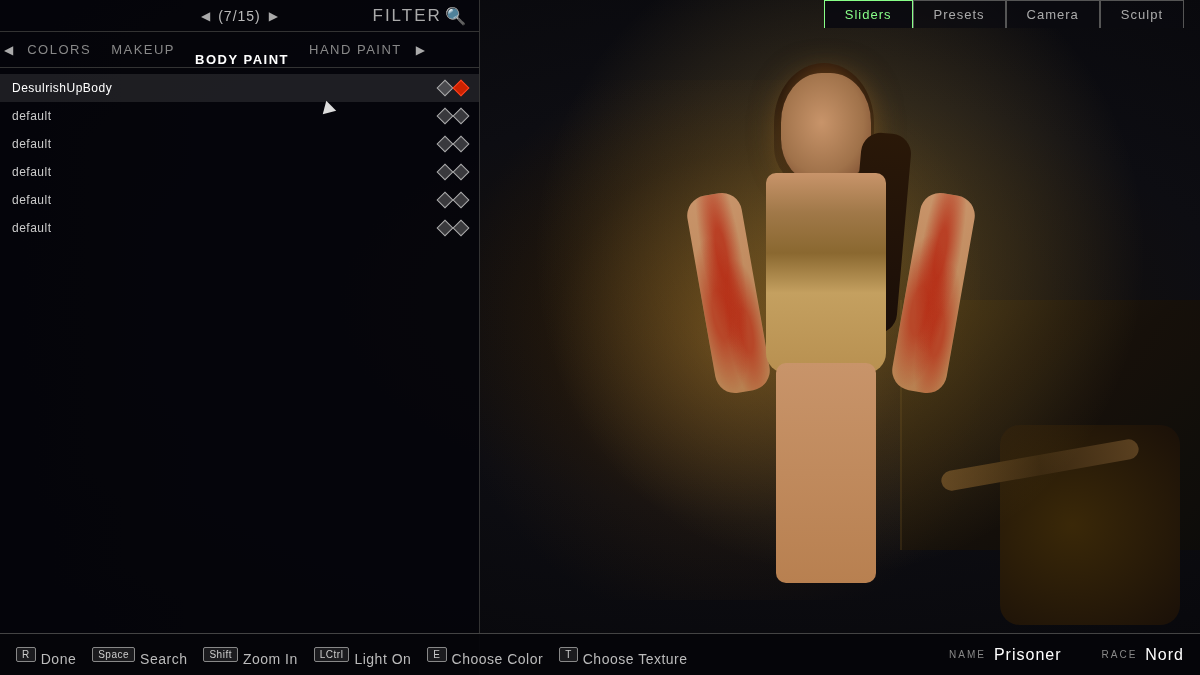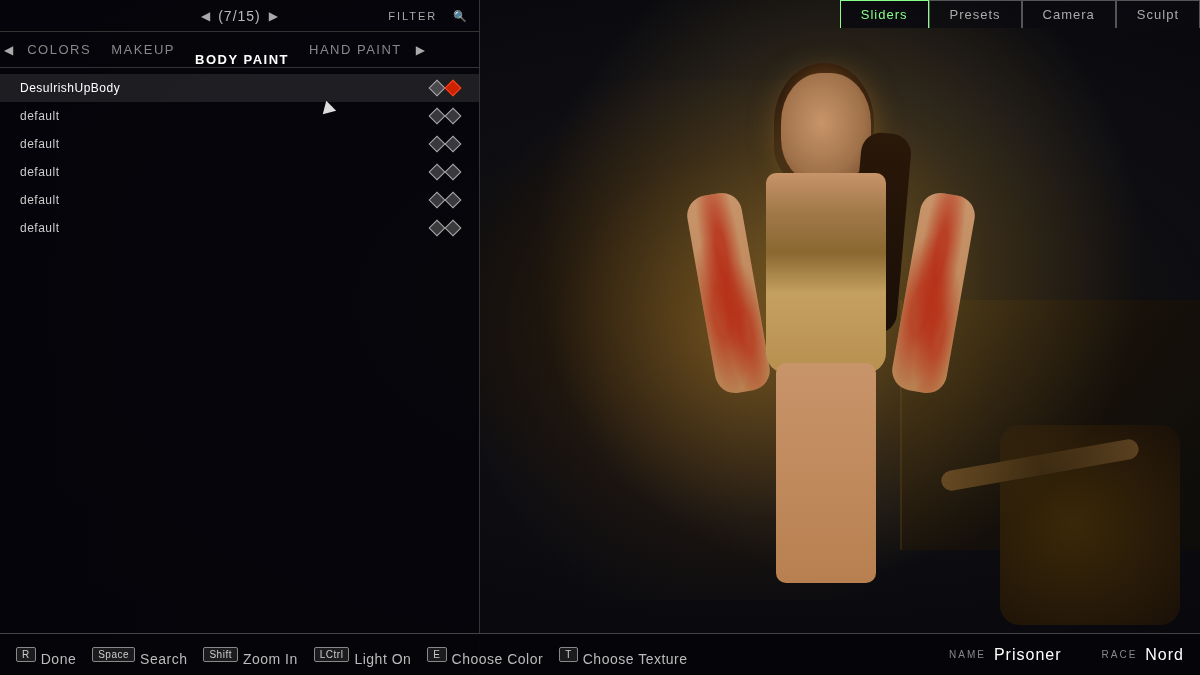--- a/index.html
+++ b/index.html
@@ -78,22 +78,22 @@
       margin: 0 8px;
     }
 
     .filter-btn {
       position: absolute;
       right: 10px;
       top: 50%;
       transform: translateY(-50%);
       display: flex;
       align-items: center;
-      gap: 16px;
-      font-size: 11px;
+      gap: 4px;
+      font-size: 17px;
       color: #aaa;
       letter-spacing: 2px;
       cursor: pointer;
     }
 
     
     .tab-nav {
       display: flex;
       align-items: center;
       height: 36px;
@@ -132,21 +132,21 @@
 
     
     .list-area {
       padding: 6px 0;
     }
 
     .list-item {
       display: flex;
       align-items: center;
       justify-content: space-between;
-      padding: 4px 20px;
+      padding: 4px 12px;
       height: 28px;
       cursor: pointer;
     }
 
     .list-item.selected {
       background: rgba(255,255,255,0.1);
     }
 
     .item-name {
       font-size: 12px;
@@ -181,21 +181,21 @@
 
     .diamond-pair {
       display: flex;
       gap: 2px;
       align-items: center;
     }
 
     
     .right-tabs {
       position: absolute;
-      top: 0; right: 0;
+      top: 0; right: 16px;
       display: flex;
       gap: 0;
       z-index: 20;
     }
 
     .right-tab {
       padding: 6px 20px;
       font-size: 13px;
       letter-spacing: 1px;
       color: #aaa;

